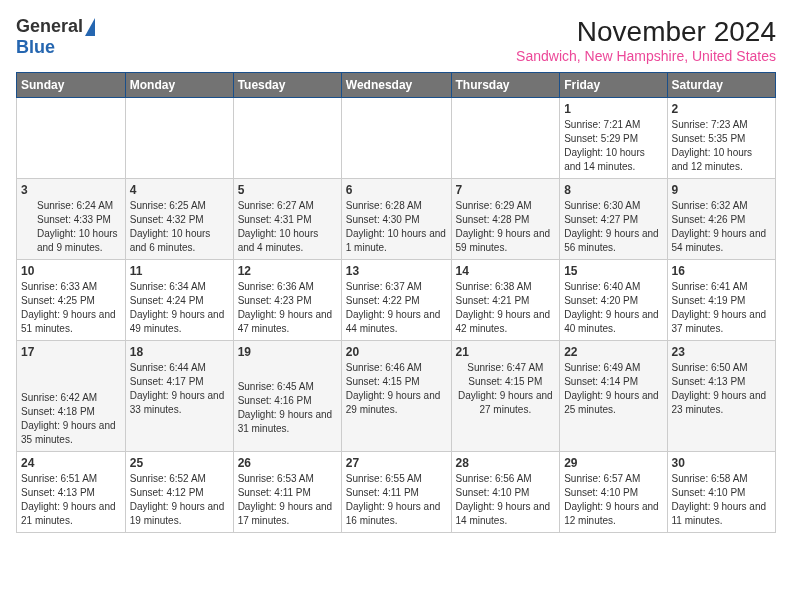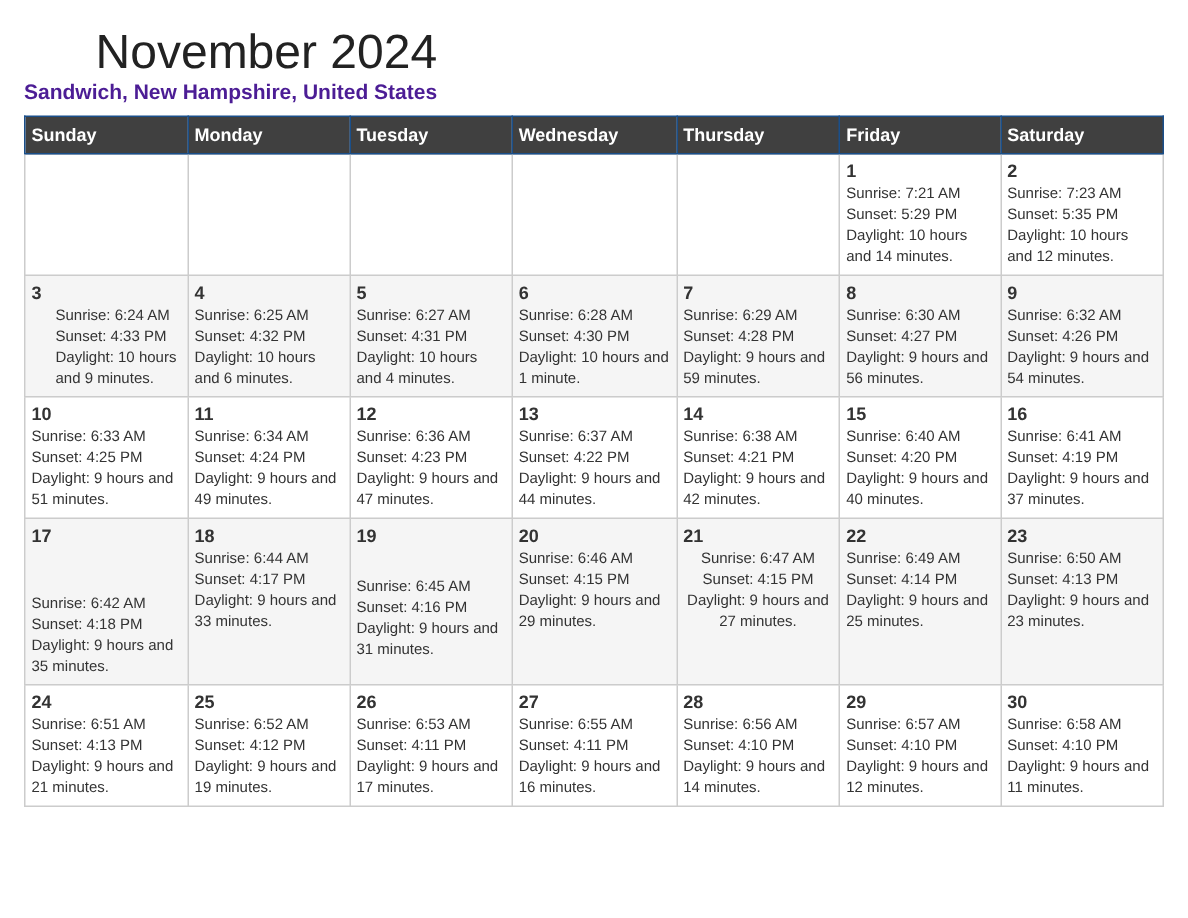--- a/index.html
+++ b/index.html
@@ -36,35 +36,34 @@
       border-left: 10px solid transparent;
       border-right: 0px solid transparent;
       border-bottom: 18px solid #2566b0;
       margin-left: 2px;
       display: inline-block;
     }
     .title-area {
       text-align: right;
     }
     .month-title {
-      font-size: 32px;
+      font-size: 28px;
       font-weight: normal;
       color: #222;
     }
     .location {
       font-size: 14px;
-      color: #4c1d95;
-      font-weight: bold;
+      color: #ec4899;
     }
     table {
       width: 100%;
       border-collapse: collapse;
     }
     thead tr th {
-      background-color: #404040;
+      background-color: #737373;
       color: #fff;
       font-size: 12px;
       font-weight: bold;
       padding: 5px 4px;
       text-align: left;
       border: 1px solid #1a4f8a;
     }
     tbody tr td {
       border: 1px solid #ccc;
       vertical-align: top;
@@ -90,20 +89,29 @@
       color: #333;
     }
     .empty-cell {
       background: #fff !important;
     }
   </style>
 </head>
 <body>
 
 <div class="header-area">
+  <div class="logo">
+    <div class="logo-text">
+      <span class="logo-general">General</span>
+      <span class="logo-triangle"></span>
+    </div>
+    <div style="margin-left:0;">
+      <span class="logo-blue" style="font-size:18px;font-weight:bold;">Blue</span>
+    </div>
+  </div>
   <div class="title-area">
     <div class="month-title">November 2024</div>
     <div class="location">Sandwich, New Hampshire, United States</div>
   </div>
 </div>
 
 <table>
   <thead>
     <tr id="weekday-header">
     <th>Sunday</th>

